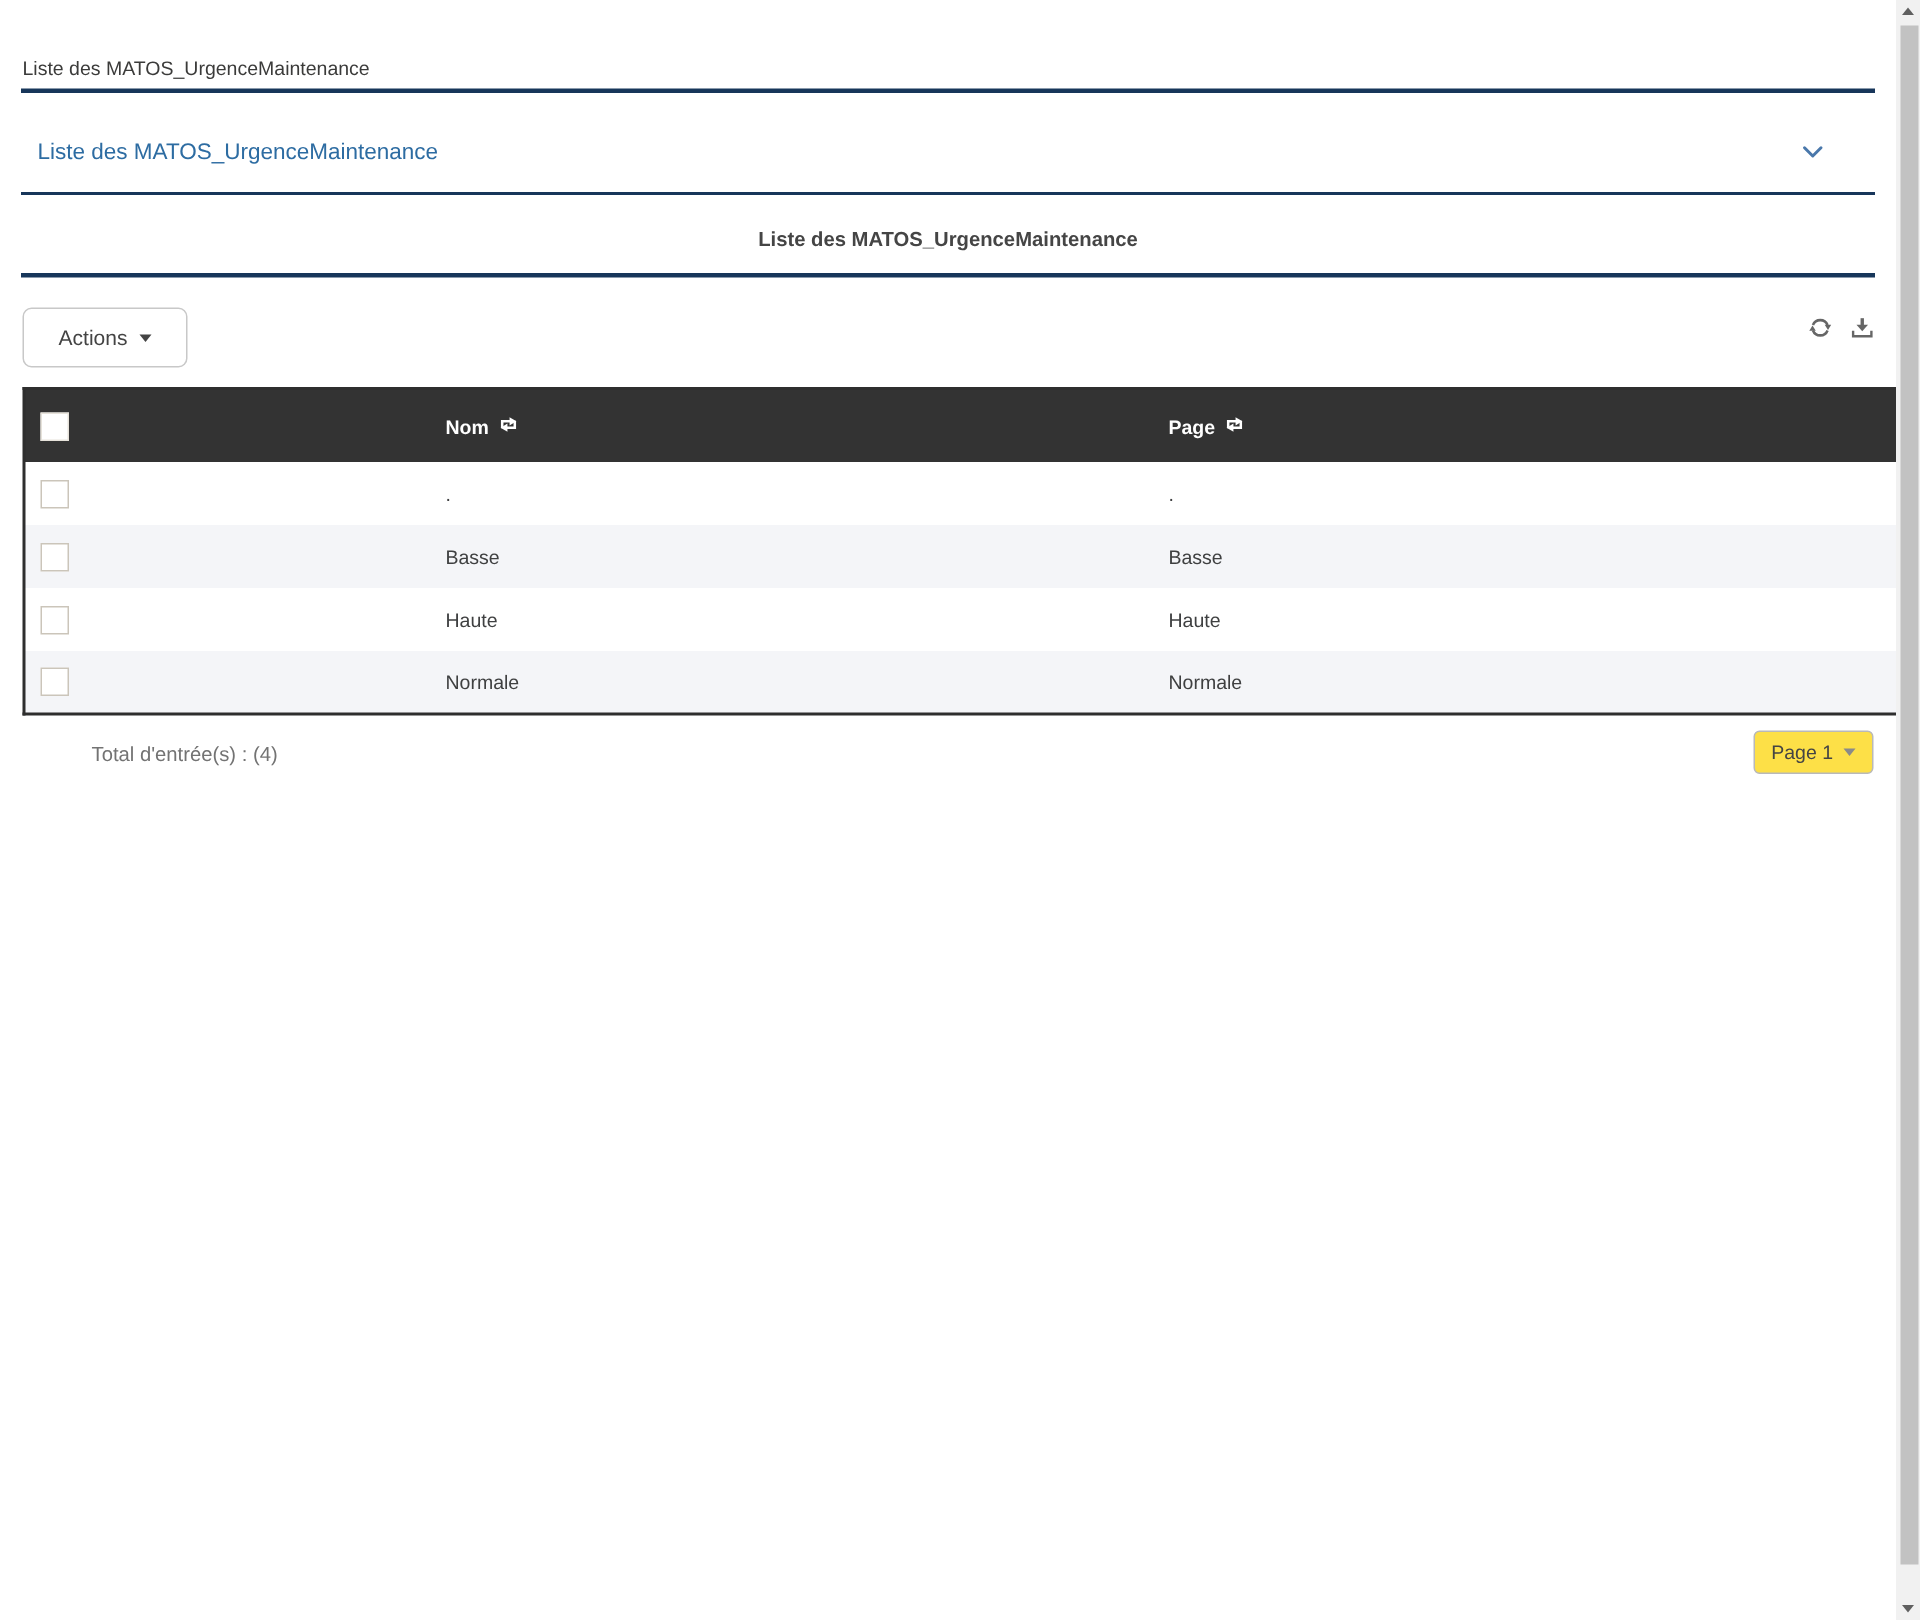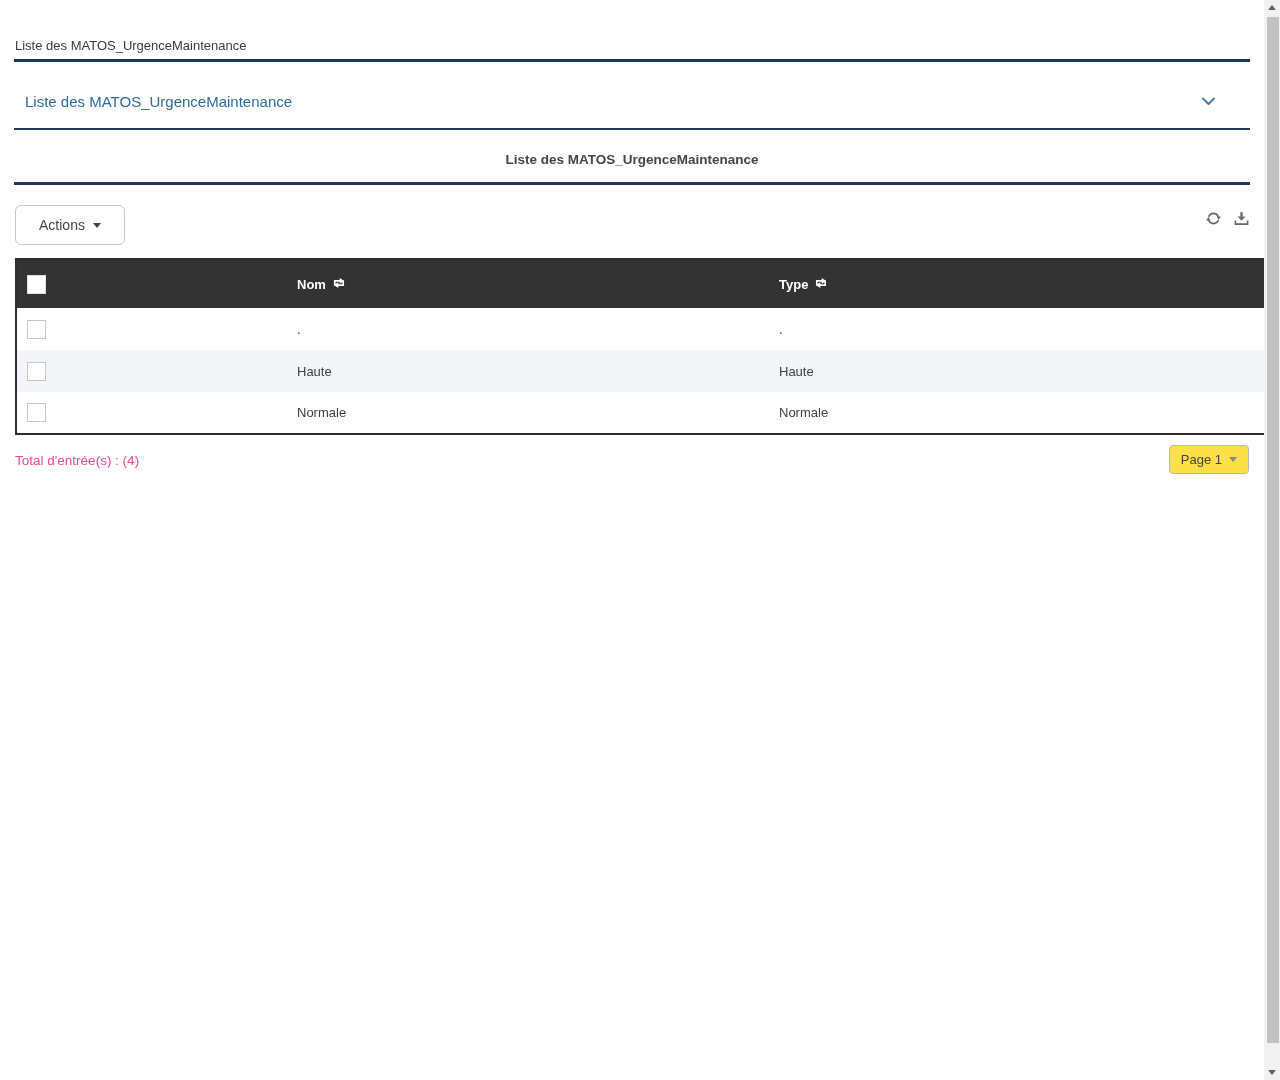--- a/index.html
+++ b/index.html
@@ -45,21 +45,21 @@
   thead th { background: #333333; height: 49px; color: #ffffff; font-size: 13px; font-weight: bold; text-align: left; padding-left: 15px; }
   thead th.select-col { padding-left: 10px; }
   thead .th-inner { display: inline-flex; align-items: center; gap: 6px; cursor: pointer; }
   tbody td { height: 42px; font-size: 13px; color: #3f4041; padding-left: 15px; }
   tbody td.select-col { padding-left: 10px; }
   tbody tr:nth-child(even) { background: #f4f5f8; }
   .checkbox { width: 19px; height: 19px; background: #ffffff; border: 1px solid #cbc5ba; display: inline-block; vertical-align: middle; cursor: pointer; }
 
   
   .footer { margin: 10px 15px 0 15px; display: flex; justify-content: space-between; align-items: flex-start; }
-  .total-label { font-size: 13.5px; color: #ec4899; margin-top: 8px; }
+  .total-label { font-size: 13.5px; color: #737373; margin-top: 8px; margin-left: 46px; }
   .page-btn {
     background: #fde047; border: 1px solid #b9b9b9; border-radius: 4px;
     padding: 6px 11px; font-size: 13px; color: #444; cursor: pointer;
     display: inline-flex; align-items: center; gap: 7px; font-family: inherit;
   }
   .page-btn .caret-down { border-top-color: #8a8a8a; }
 
   
   .scrollbar { position: absolute; right: 0; top: 0; width: 16px; height: 1080px; background: #f1f1f1; }
   .scroll-thumb { position: absolute; left: 3px; top: 17px; width: 12px; height: 1026px; background: #c2c2c2; }
@@ -135,38 +135,43 @@
                 <path d="M4 12 V5.5 H12" fill="none" stroke="#fff" stroke-width="2.4"></path>
                 <polygon points="11,1.5 17.5,5.5 11,9.5" fill="#fff"></polygon>
                 <path d="M16 5 V11.5 H8" fill="none" stroke="#fff" stroke-width="2.4"></path>
                 <polygon points="9,7.5 2.5,11.5 9,15.5" fill="#fff"></polygon>
               </svg>
             </span>
           </span>
         </th>
         <th>
           <span class="th-inner">
-            <span>Type</span>
+            <span>Page</span>
             <span>
               <svg width="14" height="12" viewBox="0 0 20 17">
                 <path d="M4 12 V5.5 H12" fill="none" stroke="#fff" stroke-width="2.4"></path>
                 <polygon points="11,1.5 17.5,5.5 11,9.5" fill="#fff"></polygon>
                 <path d="M16 5 V11.5 H8" fill="none" stroke="#fff" stroke-width="2.4"></path>
                 <polygon points="9,7.5 2.5,11.5 9,15.5" fill="#fff"></polygon>
               </svg>
             </span>
           </span>
         </th>
       </tr>
     </thead>
     <tbody>
       <tr>
         <td class="select-col"><span class="checkbox"></span></td>
         <td>.</td>
         <td>.</td>
+      </tr>
+      <tr>
+        <td class="select-col"><span class="checkbox"></span></td>
+        <td>Basse</td>
+        <td>Basse</td>
       </tr>
       <tr>
         <td class="select-col"><span class="checkbox"></span></td>
         <td>Haute</td>
         <td>Haute</td>
       </tr>
       <tr>
         <td class="select-col"><span class="checkbox"></span></td>
         <td>Normale</td>
         <td>Normale</td>

